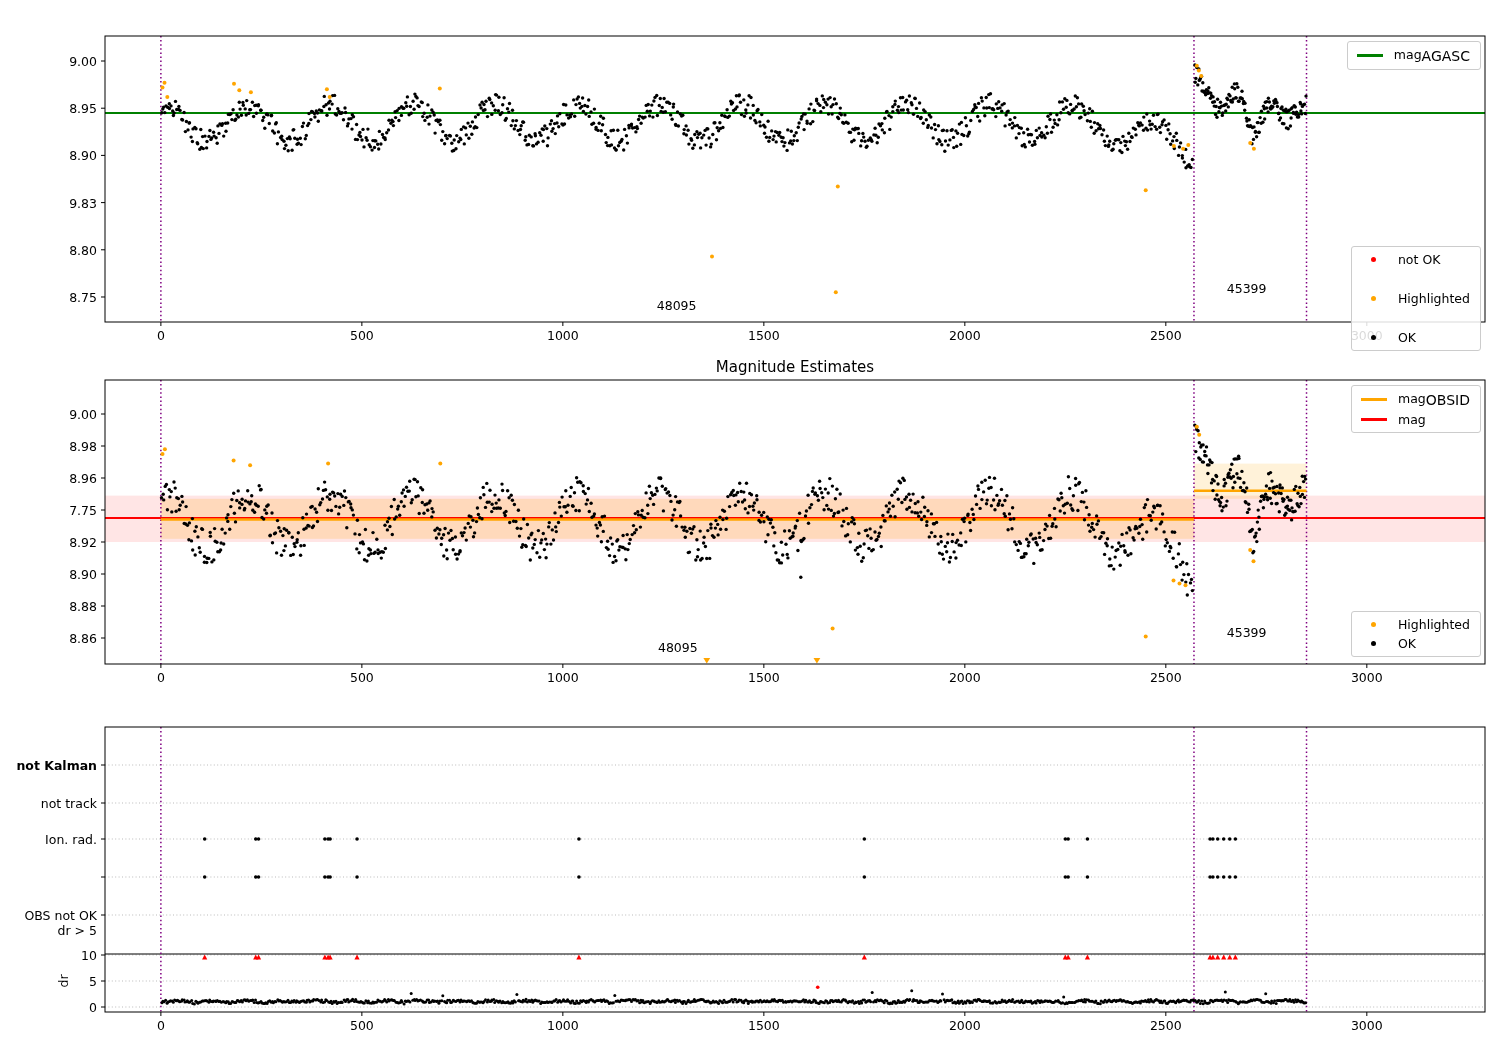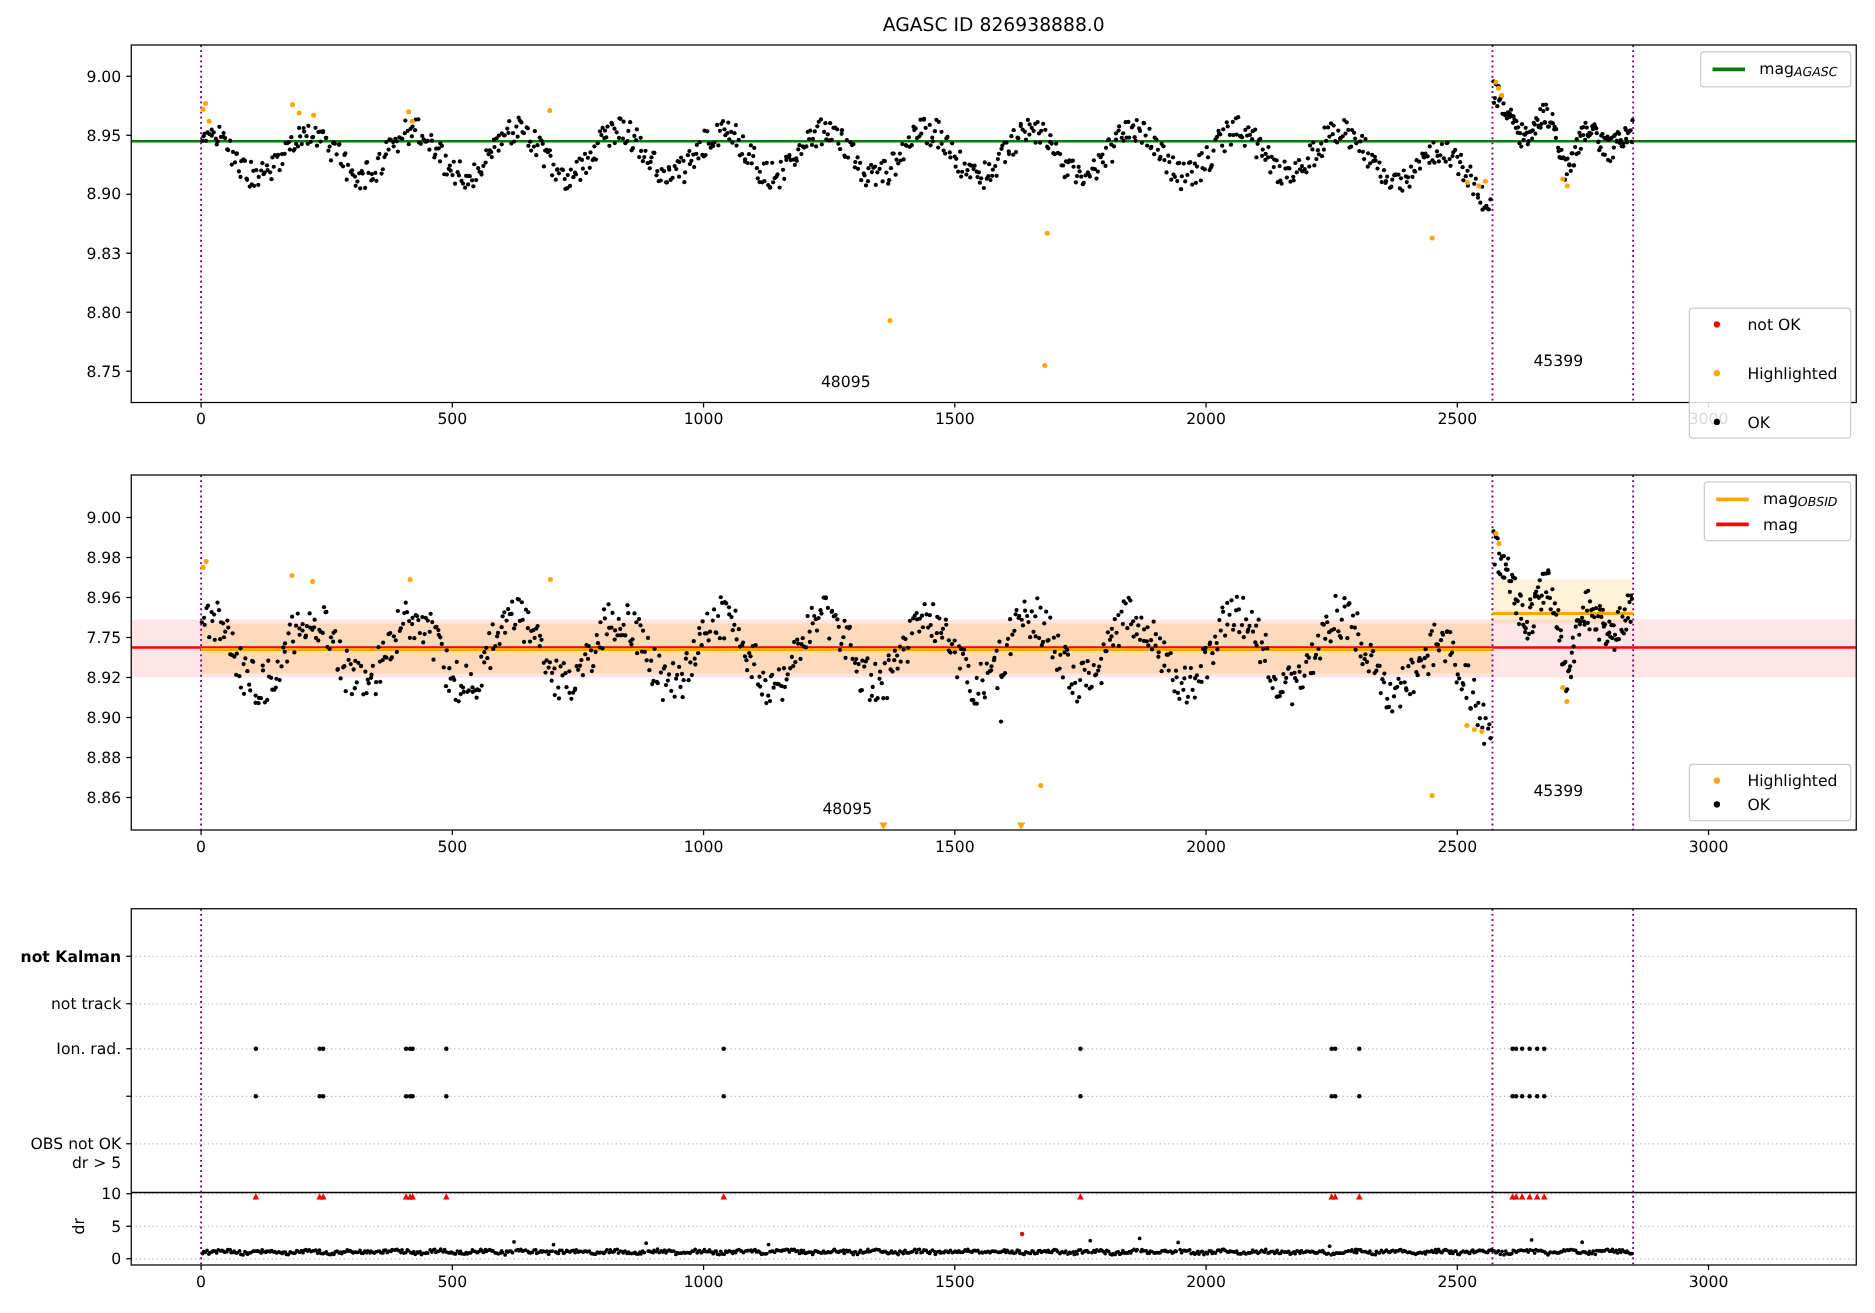--- a/index.html
+++ b/index.html
@@ -6,21 +6,21 @@
   #fig{position:relative;width:1500px;height:1050px;background:#ffffff;
        font-family:"DejaVu Sans",sans-serif;overflow:hidden;}
   #fig-svg{position:absolute;left:0;top:0;}
   .title{position:absolute;text-align:center;font-size:15px;color:#000;}
   .lbl{position:absolute;font-size:12.5px;color:#000;white-space:nowrap;}
   .legend{position:absolute;background:rgba(255,255,255,.85);border:1px solid #cccccc;
           border-radius:3px;padding:5px 10px 5px 8px;font-size:12.5px;color:#000;
           display:flex;flex-direction:column;gap:4px;}
   .lrow{display:flex;align-items:center;gap:10px;}
   .sample{width:28px;display:flex;justify-content:center;align-items:center;flex:none;}
-  .sub{font-style:italic;font-size:10px;vertical-align:-2px;}
+  .sub{font-size:14px;vertical-align:-2px;}
 </style>
 </head>
 <body>
 
 <div id="fig">
   <svg id="fig-svg" width="1500" height="1050">
       <line x1="160.87532770171862" x2="160.87532770171862" y1="36" y2="322" stroke="#800080" stroke-width="1.5" stroke-dasharray="1.5 2.6"></line>
       <line x1="1193.9659190212642" x2="1193.9659190212642" y1="36" y2="322" stroke="#800080" stroke-width="1.5" stroke-dasharray="1.5 2.6"></line>
       <line x1="1306.5205359743666" x2="1306.5205359743666" y1="36" y2="322" stroke="#800080" stroke-width="1.5" stroke-dasharray="1.5 2.6"></line>
       <line x1="105" x2="1485" y1="112.92739273927384" y2="112.92739273927384" stroke="#008000" stroke-width="2"></line>
@@ -3119,21 +3119,21 @@
       <line x1="1366.8176521992427" x2="1366.8176521992427" y1="1012" y2="1016" stroke="#000" stroke-width="1"></line>
       <line x1="101" x2="105" y1="765" y2="765" stroke="#000" stroke-width="1"></line>
       <line x1="101" x2="105" y1="803" y2="803" stroke="#000" stroke-width="1"></line>
       <line x1="101" x2="105" y1="839" y2="839" stroke="#000" stroke-width="1"></line>
       <line x1="101" x2="105" y1="877" y2="877" stroke="#000" stroke-width="1"></line>
       <line x1="101" x2="105" y1="915" y2="915" stroke="#000" stroke-width="1"></line>
       <line x1="101" x2="105" y1="955" y2="955" stroke="#000" stroke-width="1"></line>
       <line x1="101" x2="105" y1="981" y2="981" stroke="#000" stroke-width="1"></line>
       <line x1="101" x2="105" y1="1007" y2="1007" stroke="#000" stroke-width="1"></line>
     </svg>
-  <div class="title" style="left:105px;top:11px;width:1380px">AGASC ID 826938888.0</div>
+  <div class="title" style="left:105px;top:358px;width:1380px">Magnitude Estimates</div>
 <div class="lbl" style="left: 676.617px; top: 304.538px; transform: translate(-50%, -50%);">48095</div>
     <div class="lbl" style="left: 1246.63px; top: 287.548px; transform: translate(-50%, -50%);">45399</div>
     <div class="lbl" style="left: 160.875px; top: 335px; transform: translate(-50%, -50%);">0</div>
     <div class="lbl" style="left: 361.866px; top: 335px; transform: translate(-50%, -50%);">500</div>
     <div class="lbl" style="left: 562.856px; top: 335px; transform: translate(-50%, -50%);">1000</div>
     <div class="lbl" style="left: 763.846px; top: 335px; transform: translate(-50%, -50%);">1500</div>
     <div class="lbl" style="left: 964.837px; top: 335px; transform: translate(-50%, -50%);">2000</div>
     <div class="lbl" style="left: 1165.83px; top: 335px; transform: translate(-50%, -50%);">2500</div>
     <div class="lbl" style="left: 1366.82px; top: 335px; transform: translate(-50%, -50%);">3000</div>
     <div class="lbl" style="left: 97px; top: 61.0132px; transform: translate(-100%, -50%);">9.00</div>

